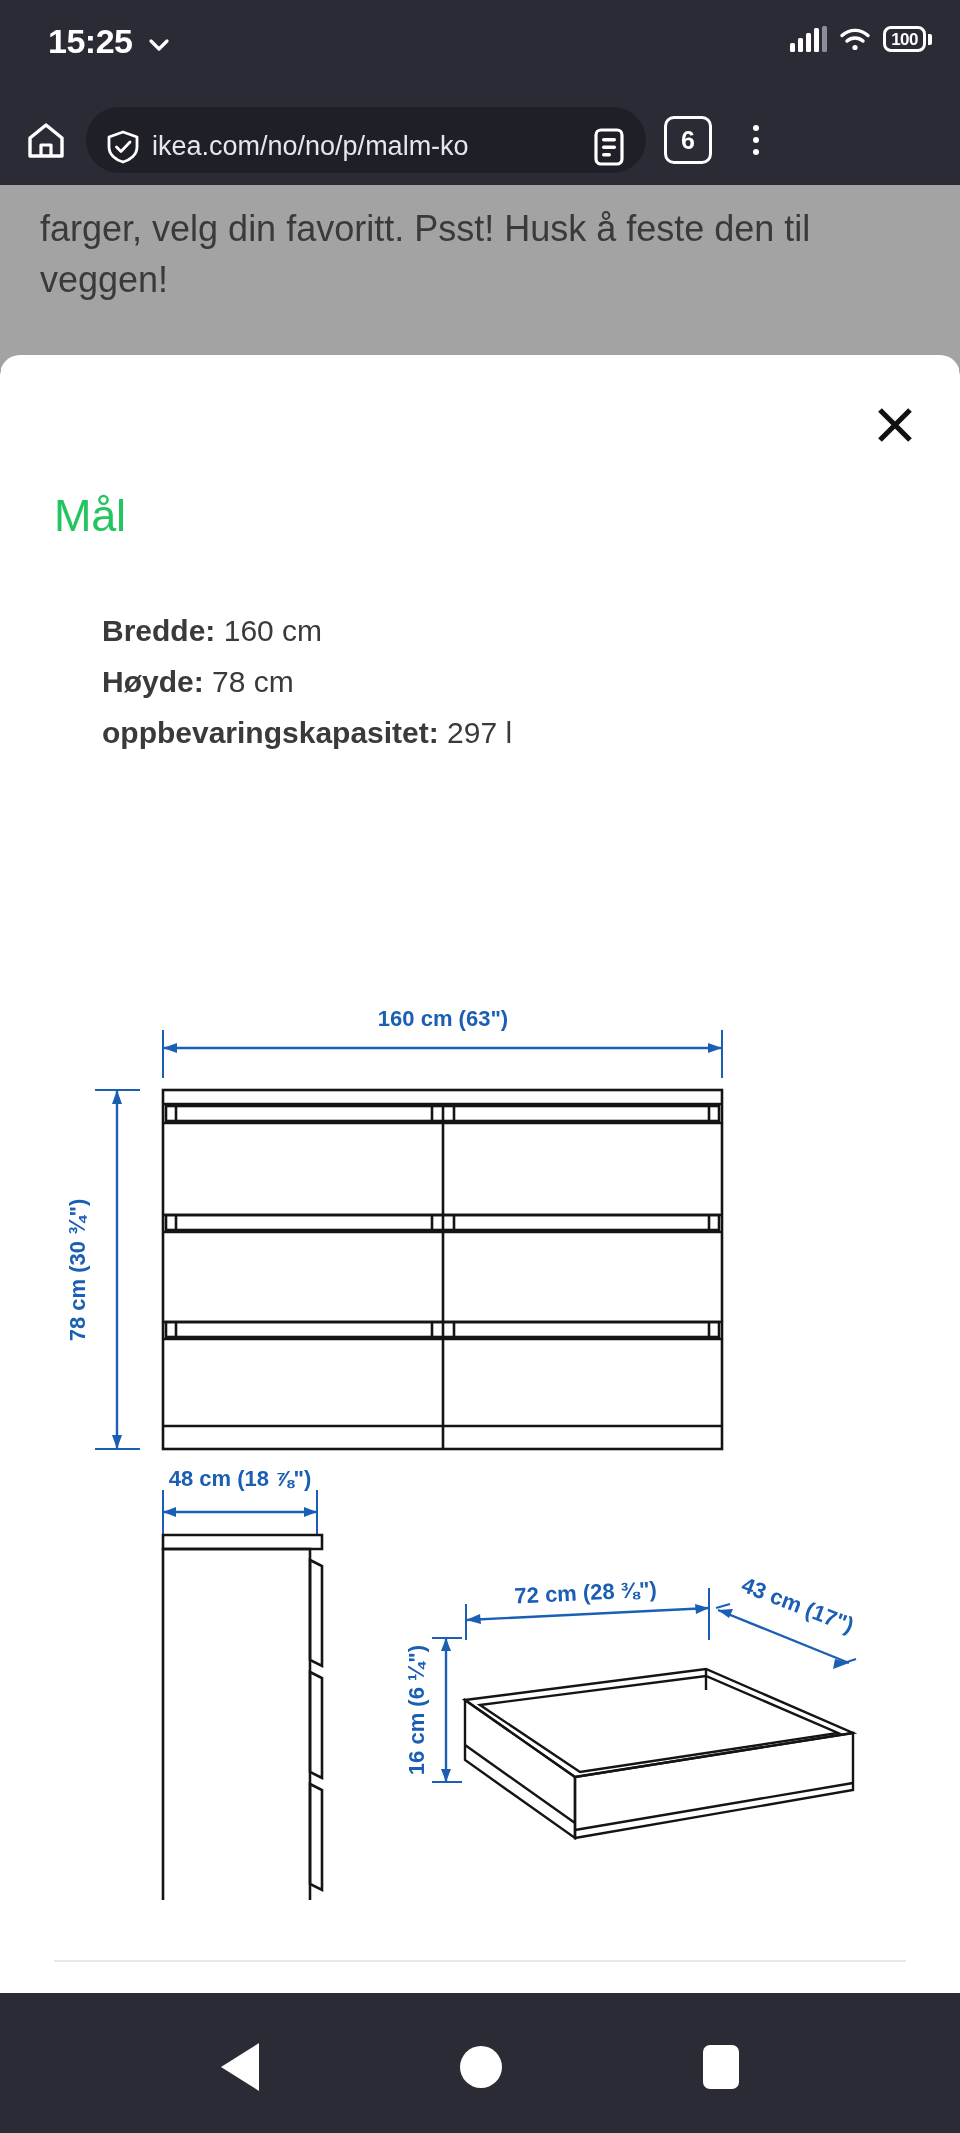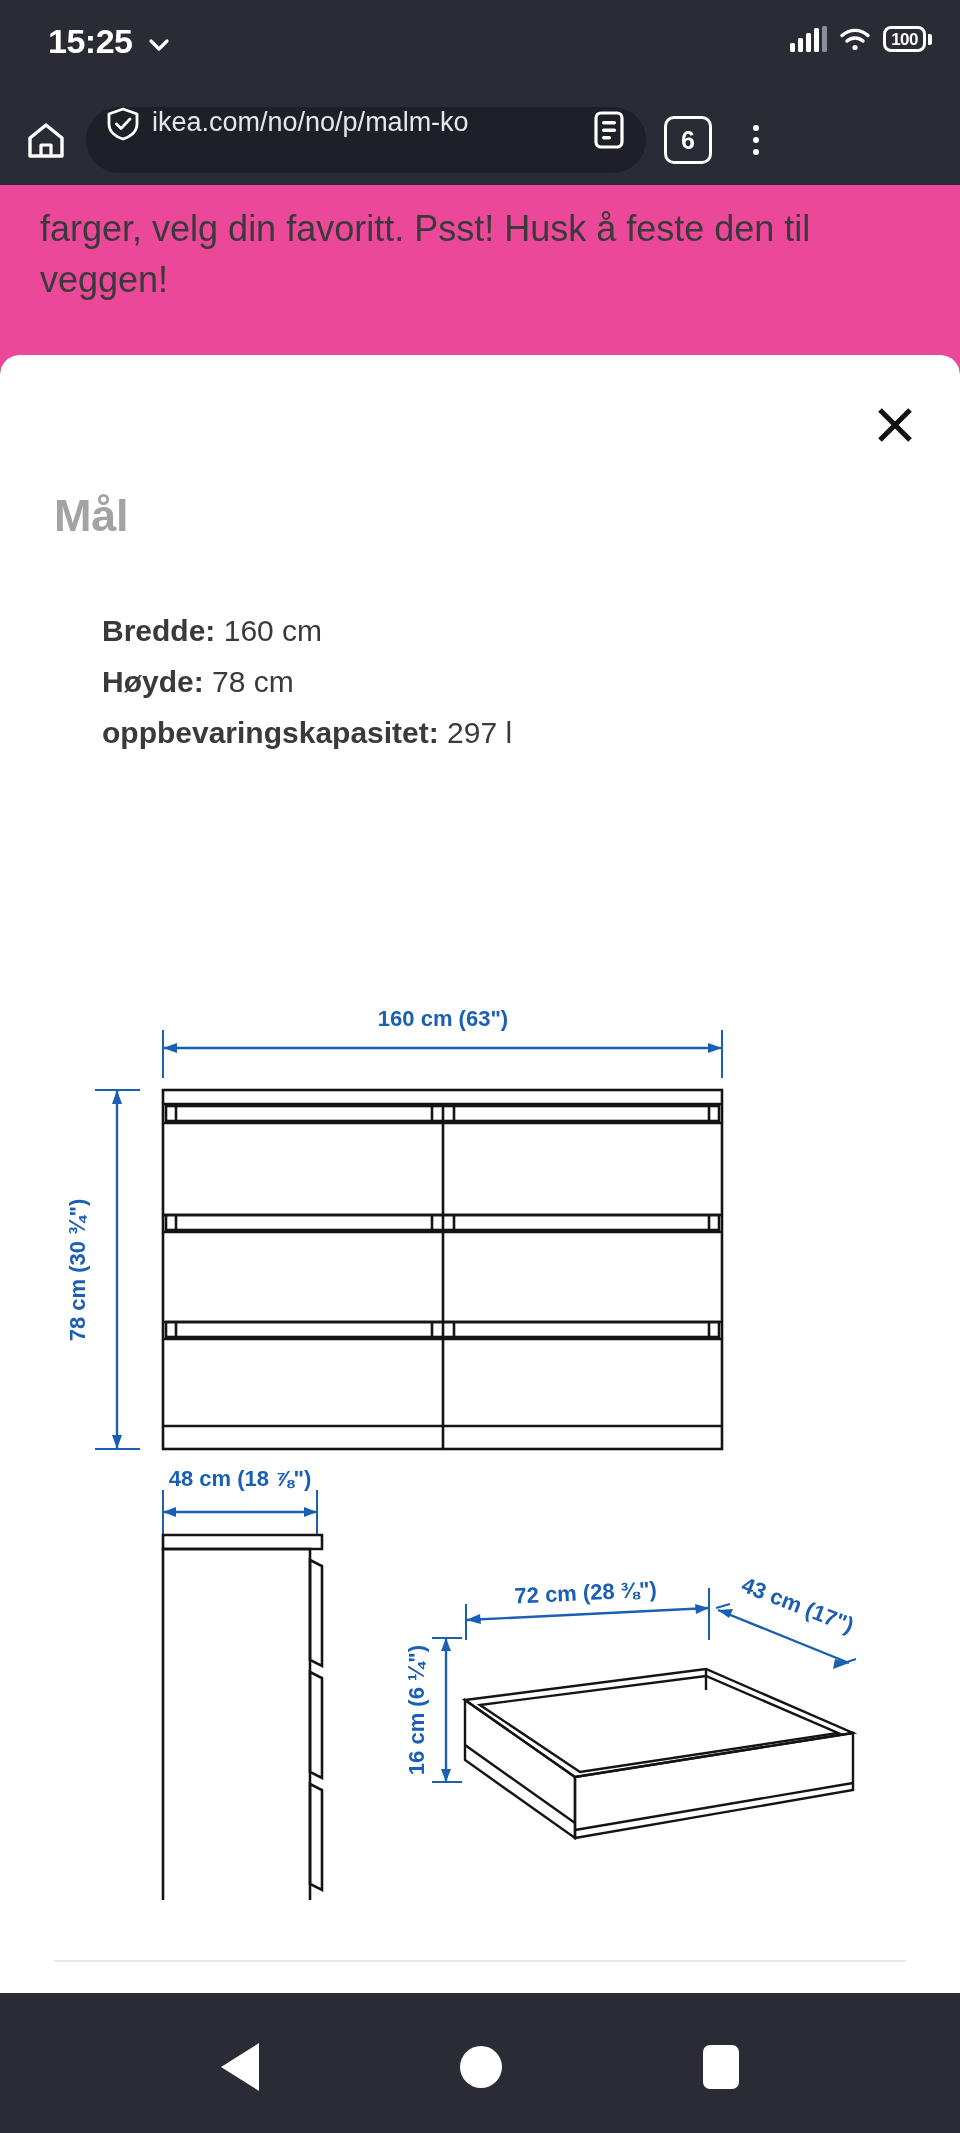--- a/index.html
+++ b/index.html
@@ -92,21 +92,22 @@
     display: flex; align-items: center; justify-content: center;
   }
   #url-pill {
     margin-left: 8px;
     height: 66px;
     flex: 0 0 auto;
     width: 560px;
     background: #1f1f27;
     border-radius: 33px;
     display: flex;
-    padding: 0 14px 0 20px;
+    align-items: center;
+    padding: 13px 14px 0 20px;
     overflow: hidden;
   }
   .shield { width: 34px; height: 34px; flex: 0 0 auto; }
   #url-text {
     margin-left: 12px;
     color: #e6e6ec;
     font-size: 27px;
     white-space: nowrap;
     overflow: hidden;
     flex: 1 1 auto;
@@ -134,21 +135,21 @@
   .menu-btn span {
     width: 6px; height: 6px; border-radius: 50%;
     background: #ffffff; display: block;
   }
 
   
   #page-behind {
     position: absolute;
     top: 185px; left: 0;
     width: 960px; height: 185px;
-    background: #ec4899;
+    background: #a3a3a3;
     overflow: hidden;
   }
   #page-behind p {
     color: #3a3a3a;
     font-size: 36px;
     line-height: 1.42;
     padding: 18px 40px 0 40px;
   }
 
   
@@ -164,22 +165,22 @@
   #close-btn {
     position: absolute;
     top: 390px; right: 30px;
     width: 70px; height: 70px;
     display: flex; align-items: center; justify-content: center;
   }
   #modal-title {
     position: absolute;
     top: 490px; left: 54px;
     font-size: 45px;
-    font-weight: 700;
-    color: #a3a3a3;
+    font-weight: 400;
+    color: #22c55e;
     letter-spacing: -0.3px;
   }
 
   #spec-list {
     position: absolute;
     top: 605px; left: 54px;
     width: 860px;
     margin-left: 48px;
   }
   .spec-row {

